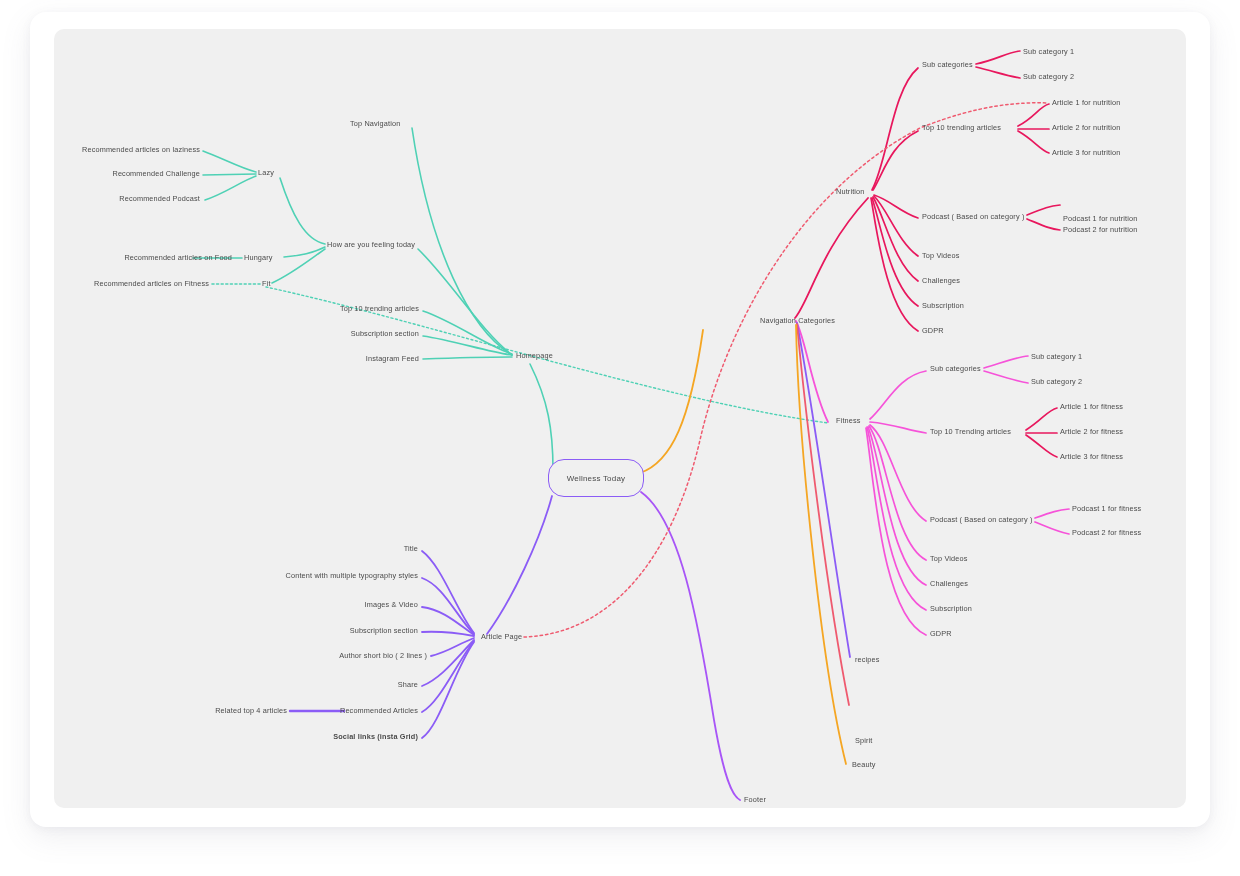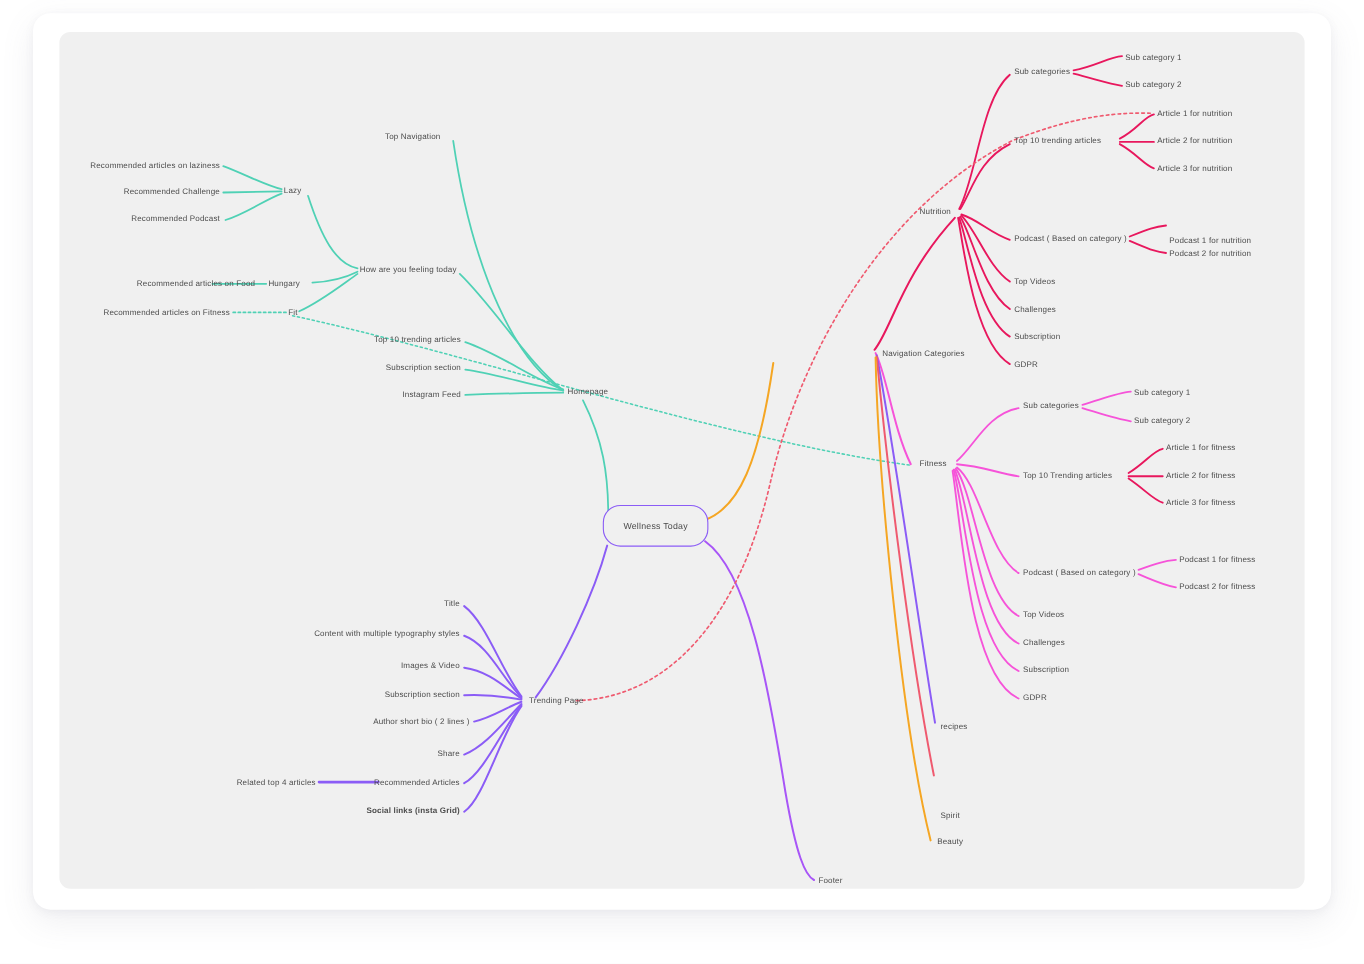--- a/index.html
+++ b/index.html
@@ -173,21 +173,21 @@
       <div class="node-label anchor-end" style="left: 200px; top: 150px;">Recommended articles on laziness</div>
       <div class="node-label anchor-end" style="left: 200px; top: 174px;">Recommended Challenge</div>
       <div class="node-label anchor-end" style="left: 200px; top: 199px;">Recommended Podcast</div>
       <div class="node-label" style="left: 244px; top: 258px;">Hungary</div>
       <div class="node-label anchor-end" style="left: 190px; top: 258px; margin-left: 42px;">Recommended articles on Food</div>
       <div class="node-label" style="left: 262px; top: 284px;">Fit</div>
       <div class="node-label anchor-end" style="left: 209px; top: 284px;">Recommended articles on Fitness</div>
       <div class="node-label anchor-end" style="left: 419px; top: 309px;">Top 10 trending articles</div>
       <div class="node-label anchor-end" style="left: 419px; top: 334px;">Subscription section</div>
       <div class="node-label anchor-end" style="left: 419px; top: 359px;">Instagram Feed</div>
-      <div class="node-label" style="left: 757px; top: 321px; padding-left: 45px;">Navigation Categories</div>
+      <div class="node-label" style="left: 715px; top: 321px; padding-left: 45px;">Navigation Categories</div>
       <div class="node-label" style="left: 855px; top: 660px;">recipes</div>
       <div class="node-label" style="left: 855px; top: 707px; margin-top: 34px;">Spirit</div>
       <div class="node-label" style="left: 852px; top: 765px;">Beauty</div>
       <div class="node-label" style="left: 836px; top: 192px;">Nutrition</div>
       <div class="node-label" style="left: 922px; top: 65px;">Sub categories</div>
       <div class="node-label" style="left: 1023px; top: 52px;">Sub category 1</div>
       <div class="node-label" style="left: 1023px; top: 77px;">Sub category 2</div>
       <div class="node-label" style="left: 922px; top: 128px;">Top 10 trending articles</div>
       <div class="node-label" style="left: 1052px; top: 103px;">Article 1 for nutrition</div>
       <div class="node-label" style="left: 1052px; top: 128px;">Article 2 for nutrition</div>
@@ -207,21 +207,21 @@
       <div class="node-label" style="left: 1060px; top: 407px;">Article 1 for fitness</div>
       <div class="node-label" style="left: 1060px; top: 432px;">Article 2 for fitness</div>
       <div class="node-label" style="left: 1060px; top: 457px;">Article 3 for fitness</div>
       <div class="node-label" style="left: 930px; top: 520px;">Podcast ( Based on category )</div>
       <div class="node-label" style="left: 1072px; top: 509px;">Podcast 1 for fitness</div>
       <div class="node-label" style="left: 1072px; top: 533px;">Podcast 2 for fitness</div>
       <div class="node-label" style="left: 930px; top: 559px;">Top Videos</div>
       <div class="node-label" style="left: 930px; top: 584px;">Challenges</div>
       <div class="node-label" style="left: 930px; top: 609px;">Subscription</div>
       <div class="node-label" style="left: 930px; top: 634px;">GDPR</div>
-      <div class="node-label" style="left: 481px; top: 637px;">Trending Page</div>
+      <div class="node-label" style="left: 481px; top: 637px;">Article Page</div>
       <div class="node-label anchor-end" style="left: 418px; top: 549px;">Title</div>
       <div class="node-label anchor-end" style="left: 418px; top: 576px;">Content with multiple typography styles</div>
       <div class="node-label anchor-end" style="left: 418px; top: 605px;">Images &amp; Video</div>
       <div class="node-label anchor-end" style="left: 418px; top: 631px;">Subscription section</div>
       <div class="node-label anchor-end" style="left: 427px; top: 656px;">Author short bio ( 2 lines )</div>
       <div class="node-label anchor-end" style="left: 418px; top: 685px;">Share</div>
       <div class="node-label anchor-end" style="left: 418px; top: 711px;">Recommended Articles</div>
       <div class="node-label anchor-end" style="left: 287px; top: 711px;">Related top 4 articles</div>
       <div class="node-label anchor-end" style="left: 418px; top: 737px; font-weight: bold;">Social links (insta Grid)</div>
       <div class="node-label" style="left: 744px; top: 800px;">Footer</div>

